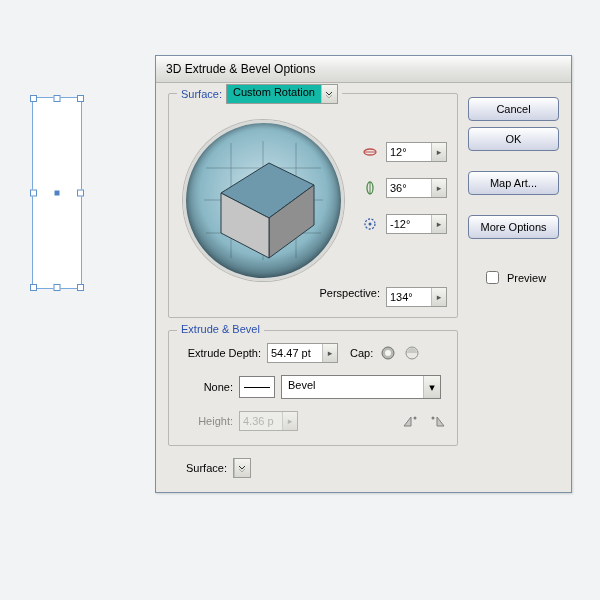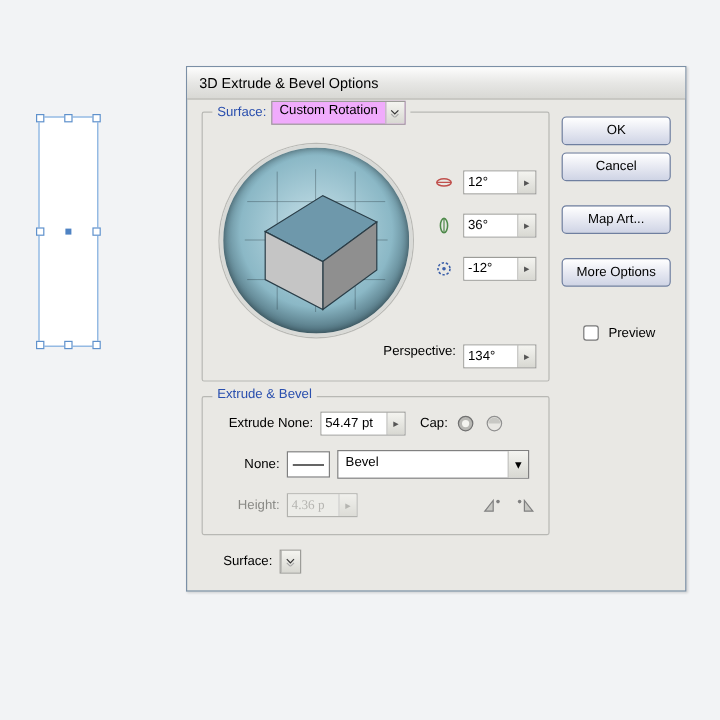--- a/index.html
+++ b/index.html
@@ -171,21 +171,21 @@
     justify-content: flex-end;
     gap: 6px;
     margin-top: 6px;
   }
   
   .dropdown {
     display: inline-flex;
     align-items: stretch;
     height: 18px;
     border: 1px solid #9c9c98;
-    background: #f0abfc;
+    background: #14b8a6;
     font-size: 11px;
   }
   .dropdown .dd-label {
     padding: 1px 6px 0 6px;
     min-width: 78px;
   }
   .dropdown .dd-arrow {
     width: 15px;
     border-left: 1px solid #bfbfbb;
     background: linear-gradient(#f4f4f0,#d8d8d2);
@@ -236,21 +236,21 @@
   .bevel-dd .dd-arrow {
     width: 16px;
     border-left: 1px solid #bfbfbb;
     background: linear-gradient(#f4f4f0,#d8d8d2);
     display:flex;align-items:center;justify-content:center;
   }
   .surf-icon {
     width: 20px; height: 16px;
     display:inline-flex;align-items:center;justify-content:center;
   }
-  .disabled input, .disabled .step { color: #a0a09c; font-family: Liberation Serif, serif; }
+  .disabled input, .disabled .step { color: #a0a09c; }
   .disabled { opacity: 0.7; }
   
   .btn {
     height: 22px;
     border: 1px solid #6f7fa0;
     border-radius: 4px;
     background: linear-gradient(#fff, #e7e9f2 50%, #cfd4e5);
     font-size: 11px;
     font-family: inherit;
     cursor: default;
@@ -367,21 +367,21 @@
           <span class="num-input">
             <input value="134°" style="">
             <span class="step">▸</span>
           </span>
         </div>
       </div>
 
       <div class="groupbox">
         <div class="legend">Extrude &amp; Bevel</div>
         <div class="row">
-          <span class="row-label">Extrude None:</span>
+          <span class="row-label">Extrude Depth:</span>
           <span class="num-input">
             <input style="width: 48px;" value="54.47 pt">
             <span class="step">▸</span>
           </span>
           <span style="margin-left:6px">Cap:</span>
           <span class="cap-icon">
             <svg width="16" height="16">
                 <circle cx="8" cy="8" r="6" fill="#b8b8b4" stroke="#707070"></circle>
                 <circle cx="8" cy="8" r="3" fill="#f4f4f0"></circle>
               </svg>
@@ -431,24 +431,24 @@
                 <polyline points="1,1 4,4 7,1" fill="none" stroke="#333" stroke-width="1"></polyline>
                 <polyline points="1,4 4,7 7,4" fill="none" stroke="#aaa" stroke-width="1"></polyline>
               </svg>
           </span>
         </span>
       </div>
     </div>
 
     <div class="right-col">
       <div class="btn">
+          <span>Cancel</span>
+        </div>
+      <div class="btn">
           <span>OK</span>
-        </div>
-      <div class="btn">
-          <span>Cancel</span>
         </div>
       <div style="height:8px"></div>
       <div class="btn">
           <span>Map Art...</span>
         </div>
       <div style="height:8px"></div>
       <div class="btn">
           <span>More Options</span>
         </div>
       <label class="preview-check">

